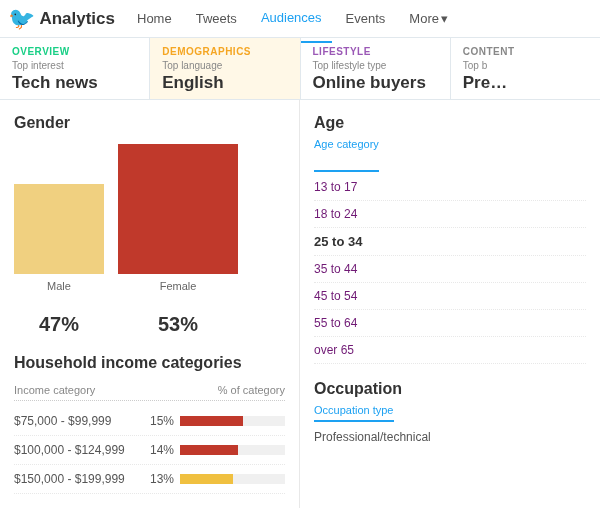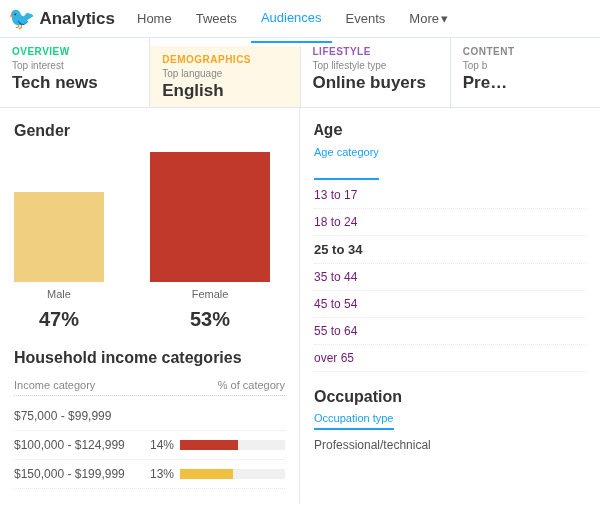--- a/index.html
+++ b/index.html
@@ -16,49 +16,49 @@
 
     
     .tabs-row { display: flex; border-bottom: 1px solid #e1e8ed; }
     .tab { flex: 1; padding: 8px 12px 6px; border-right: 1px solid #e1e8ed; min-width: 0; overflow: hidden; }
     .tab:last-child { border-right: none; }
     .tab-label { font-size: 10px; font-weight: bold; text-transform: uppercase; letter-spacing: 0.5px; margin-bottom: 3px; }
     .tab-sublabel { font-size: 10px; color: #888; margin-bottom: 2px; }
     .tab-value { font-size: 17px; font-weight: bold; color: #333; white-space: nowrap; overflow: hidden; text-overflow: ellipsis; }
     .tab-overview .tab-label { color: #19cf86; }
     .tab-demographics .tab-label { color: #f5a623; }
-    .tab-demographics { background: #fff8e7; margin-top: 8px; }
+    .tab-demographics { background: #fff8e7; }
     .tab-lifestyle .tab-label { color: #9b59b6; }
     .tab-content .tab-label { color: #888; }
 
     
     .main { display: flex; padding: 0; }
     .left-panel { flex: 0 0 300px; padding: 14px 14px; border-right: 1px solid #e8e8e8; }
     .right-panel { flex: 1; padding: 14px 14px; }
 
     
     .section-title { font-size: 16px; font-weight: bold; color: #333; margin-bottom: 12px; }
-    .gender-chart { display: flex; gap: 46px; align-items: flex-end; margin-bottom: 10px; }
+    .gender-chart { display: flex; gap: 14px; align-items: flex-end; margin-bottom: 10px; }
     .gender-bar-wrap { display: flex; flex-direction: column; align-items: center; gap: 4px; }
     .gender-bar-label { font-size: 11px; color: #666; margin-top: 2px; }
-    .gender-pct { font-size: 20px; font-weight: bold; color: #333; margin-top: 4px; }
+    .gender-pct { font-size: 20px; font-weight: bold; color: #333; margin-top: 17px; }
     .gender-section { margin-bottom: 18px; }
 
     
     .income-section { margin-top: 4px; }
     .income-header { display: flex; justify-content: space-between; font-size: 11px; color: #888; border-bottom: 1px dotted #ccc; padding-bottom: 4px; margin-bottom: 6px; }
     .income-row { display: flex; align-items: center; justify-content: space-between; padding: 7px 0; border-bottom: 1px dotted #e8e8e8; }
     .income-label { font-size: 12px; color: #555; flex: 0 0 130px; }
     .income-right { display: flex; align-items: center; gap: 6px; flex: 1; }
     .income-pct { font-size: 12px; color: #555; width: 30px; text-align: right; }
     .income-bar-bg { flex: 1; height: 10px; background: #f0f0f0; position: relative; }
     .income-bar { height: 10px; position: absolute; left: 0; top: 0; }
 
     
-    .age-title { font-size: 16px; font-weight: bold; color: #333; margin-bottom: 4px; font-family: Liberation Mono, monospace; }
+    .age-title { font-size: 16px; font-weight: bold; color: #333; margin-bottom: 4px; }
     .age-sublabel { font-size: 11px; color: #1da1f2; border-bottom: 2px solid #1da1f2; padding-bottom: 20px; margin-bottom: 2px; display: inline-block; }
     .age-row { display: flex; align-items: center; padding: 6px 0; border-bottom: 1px dotted #e8e8e8; font-size: 12px; color: #701a75; }
     .age-row.highlighted { font-weight: bold; color: #333; font-size: 13px; }
 
     
     .occupation-section { margin-top: 16px; }
     .occupation-title { font-size: 16px; font-weight: bold; color: #333; margin-bottom: 4px; }
     .occupation-sublabel { font-size: 11px; color: #1da1f2; border-bottom: 2px solid #1da1f2; padding-bottom: 4px; margin-bottom: 2px; display: inline-block; }
     .occupation-row { display: flex; align-items: center; padding: 6px 0; font-size: 12px; color: #555; }
   </style>
@@ -124,20 +124,26 @@
     </div>
 
     <div class="income-section">
       <div class="section-title">Household income categories</div>
       <div class="income-header">
         <span>Income category</span>
         <span>% of category</span>
       </div>
       <div class="income-row">
         <div class="income-label">$75,000 - $99,999</div>
+        <div class="income-right">
+          <span class="income-pct">15%</span>
+          <div class="income-bar-bg">
+            <div class="income-bar" style="width:60%; background:#c0392b;"></div>
+          </div>
+        </div>
       </div>
       <div class="income-row">
         <div class="income-label">$100,000 - $124,999</div>
         <div class="income-right">
           <span class="income-pct">14%</span>
           <div class="income-bar-bg">
             <div class="income-bar" style="width:55%; background:#c0392b;"></div>
           </div>
         </div>
       </div>

